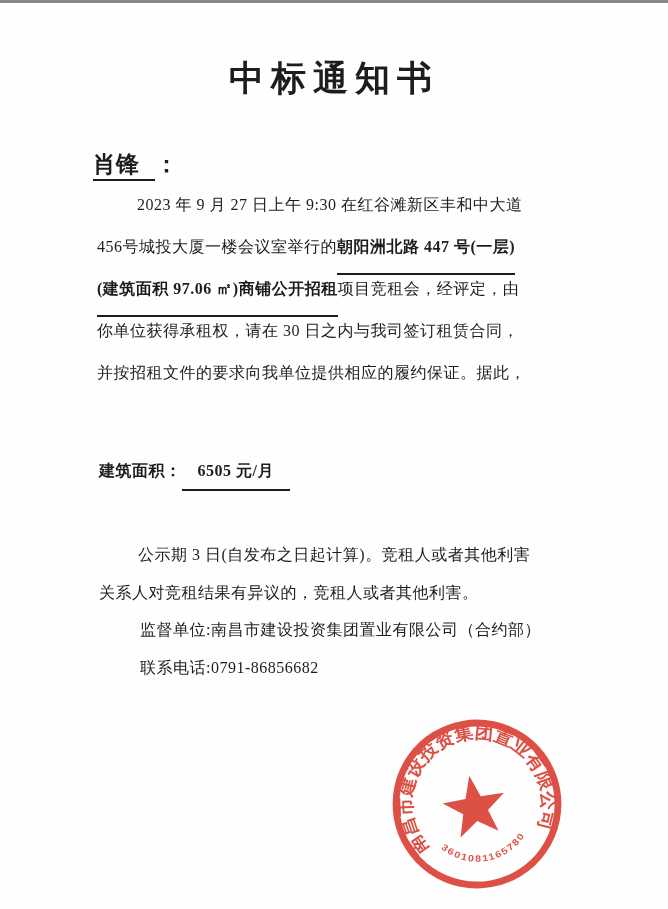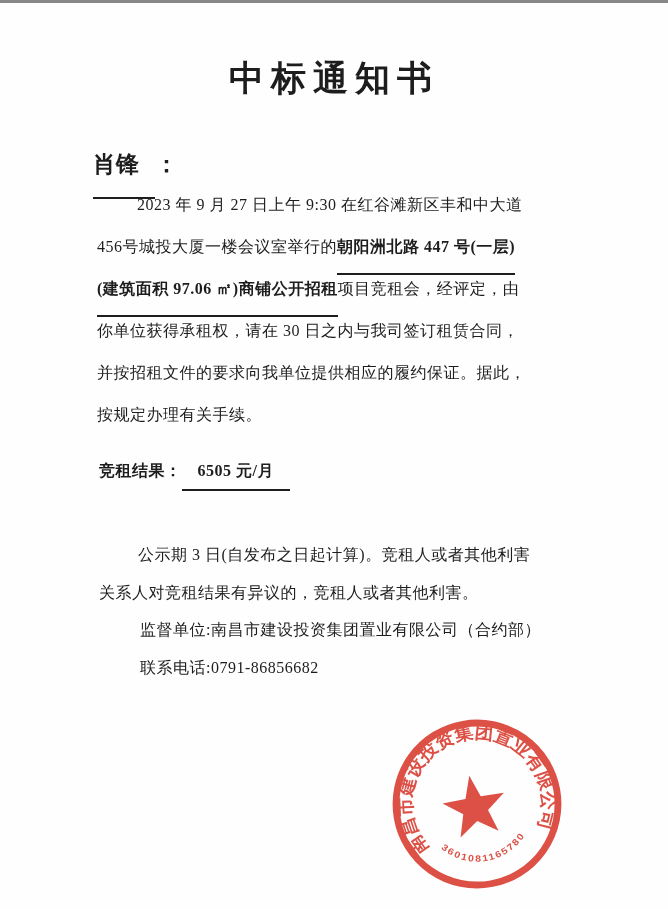--- a/index.html
+++ b/index.html
@@ -11,21 +11,21 @@
     overflow:hidden;
     font-family:"Liberation Serif","DejaVu Serif",serif;
     color:#1d1d1d;
   }
   .abs{position:absolute;white-space:nowrap;}
   .title{
     width:668px;text-align:center;top:52px;left:0;
     font-size:35px;font-weight:700;letter-spacing:7px;
   }
   .recipient{top:146px;left:93px;font-size:23px;font-weight:700;}
-  .recipient .name{border-bottom:2px solid #1d1d1d;padding:0 16px 20px 0;}
+  .recipient .name{border-bottom:2px solid #1d1d1d;padding:0 16px 2px 0;}
   .bodyline{font-size:16px;letter-spacing:0.5px;z-index:2;}
   .bu{
     font-weight:700;
     border-bottom:2px solid #1d1d1d;
     padding-bottom:18px;
   }
   .bold{font-weight:700;}
   .result-value{padding:0 16px 10px 16px;}
   .seal{
     position:absolute;left:386px;top:710px;
@@ -52,23 +52,22 @@
   <div class="abs bodyline" style="left:137px;top:192px">2023 年 9 月 27 日上午 9:30 在红谷滩新区丰和中大道</div>
 
   <div class="abs bodyline" style="left:97px;top:234px"><span>456号城投大厦一楼会议室举行的</span><span class="bu">朝阳洲北路 447 号(一层)</span></div>
 
   <div class="abs bodyline" style="left:97px;top:276px"><span class="bu">(建筑面积 97.06 ㎡)商铺公开招租</span><span>项目竞租会，经评定，由</span></div>
 
   <div class="abs bodyline" style="left:97px;top:318px">你单位获得承租权，请在 30 日之内与我司签订租赁合同，</div>
 
   <div class="abs bodyline" style="left:97px;top:360px">并按招租文件的要求向我单位提供相应的履约保证。据此，</div>
 
-  <div class="abs bodyline" style="left:97px;top:402px">按规定办理有关手续。</div>
 
-  <div class="abs bodyline bold" style="left:99px;top:458px"><span>竞租结果：</span><span class="bu result-value">6505 元/月</span></div>
+  <div class="abs bodyline bold" style="left:99px;top:458px"><span>建筑面积：</span><span class="bu result-value">6505 元/月</span></div>
 
   <div class="abs bodyline" style="left:138px;top:542px">公示期 3 日(自发布之日起计算)。竞租人或者其他利害</div>
 
   <div class="abs bodyline" style="left:99px;top:580px">关系人对竞租结果有异议的，竞租人或者其他利害。</div>
 
   <div class="abs bodyline" style="left:140px;top:617px">监督单位:南昌市建设投资集团置业有限公司（合约部）</div>
 
   <div class="abs bodyline" style="left:140px;top:655px">联系电话:0791-86856682</div>
 
   <svg class="seal" viewBox="0 0 200 200" aria-hidden="true">

